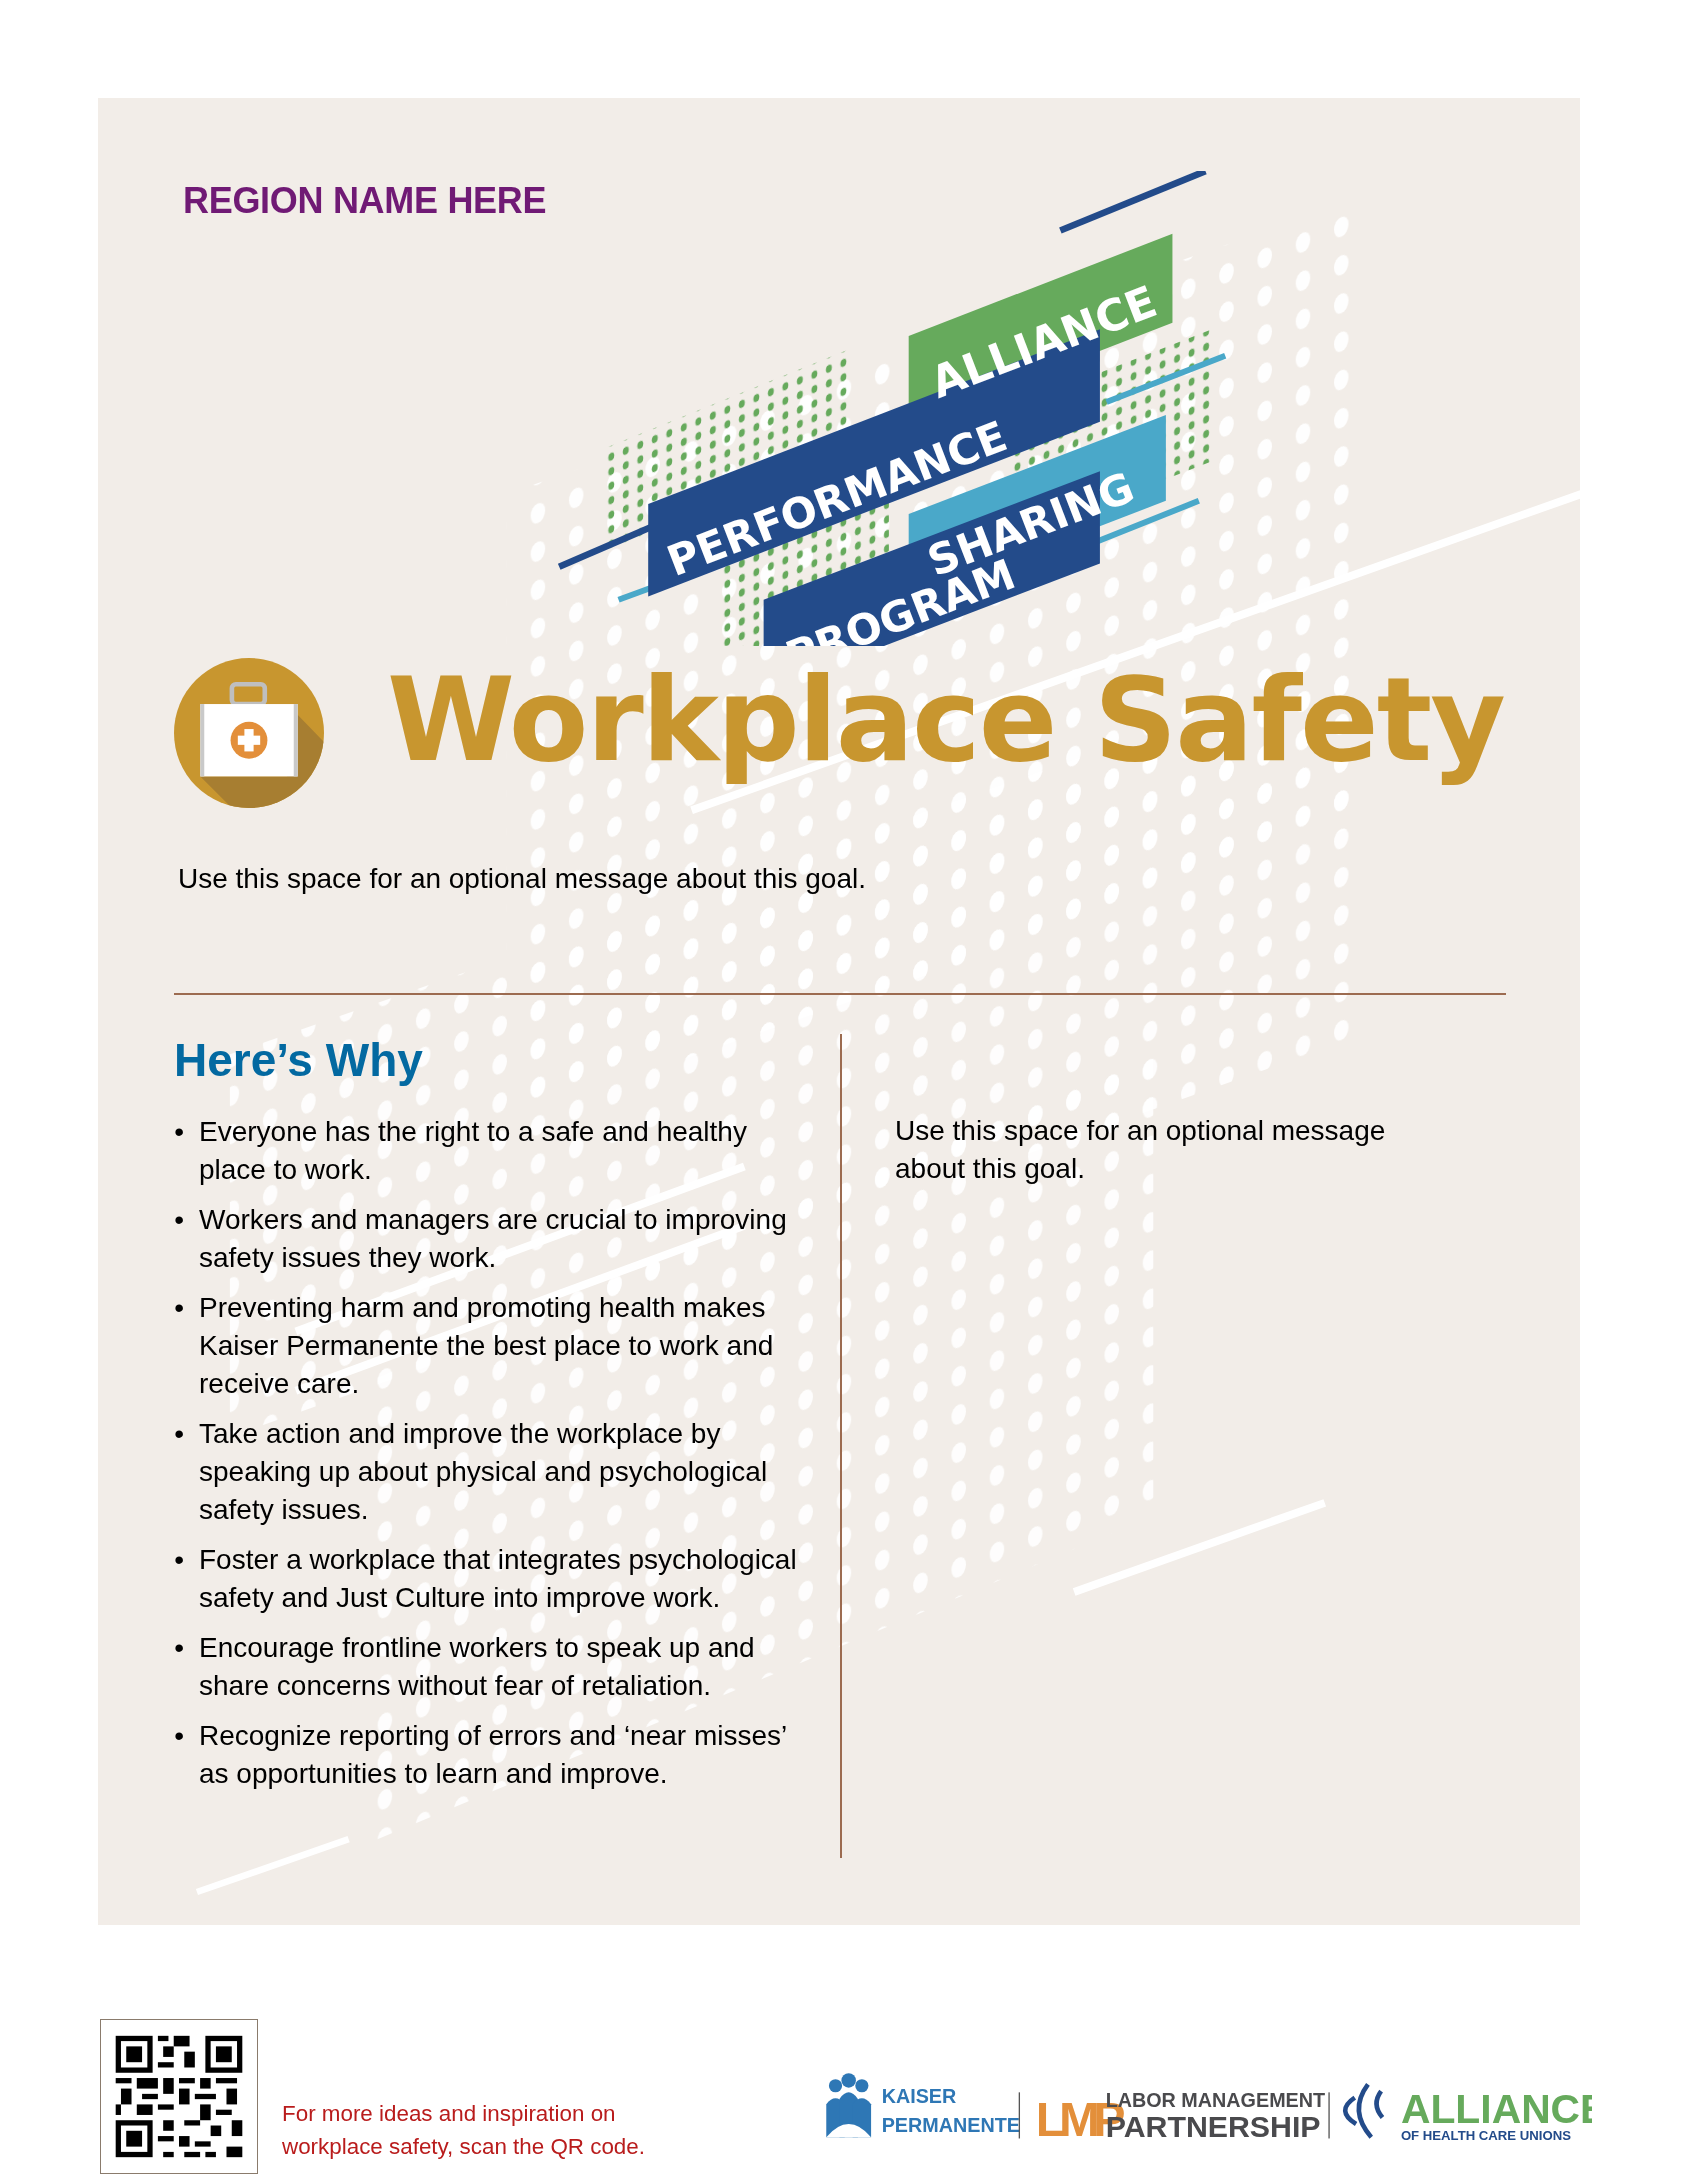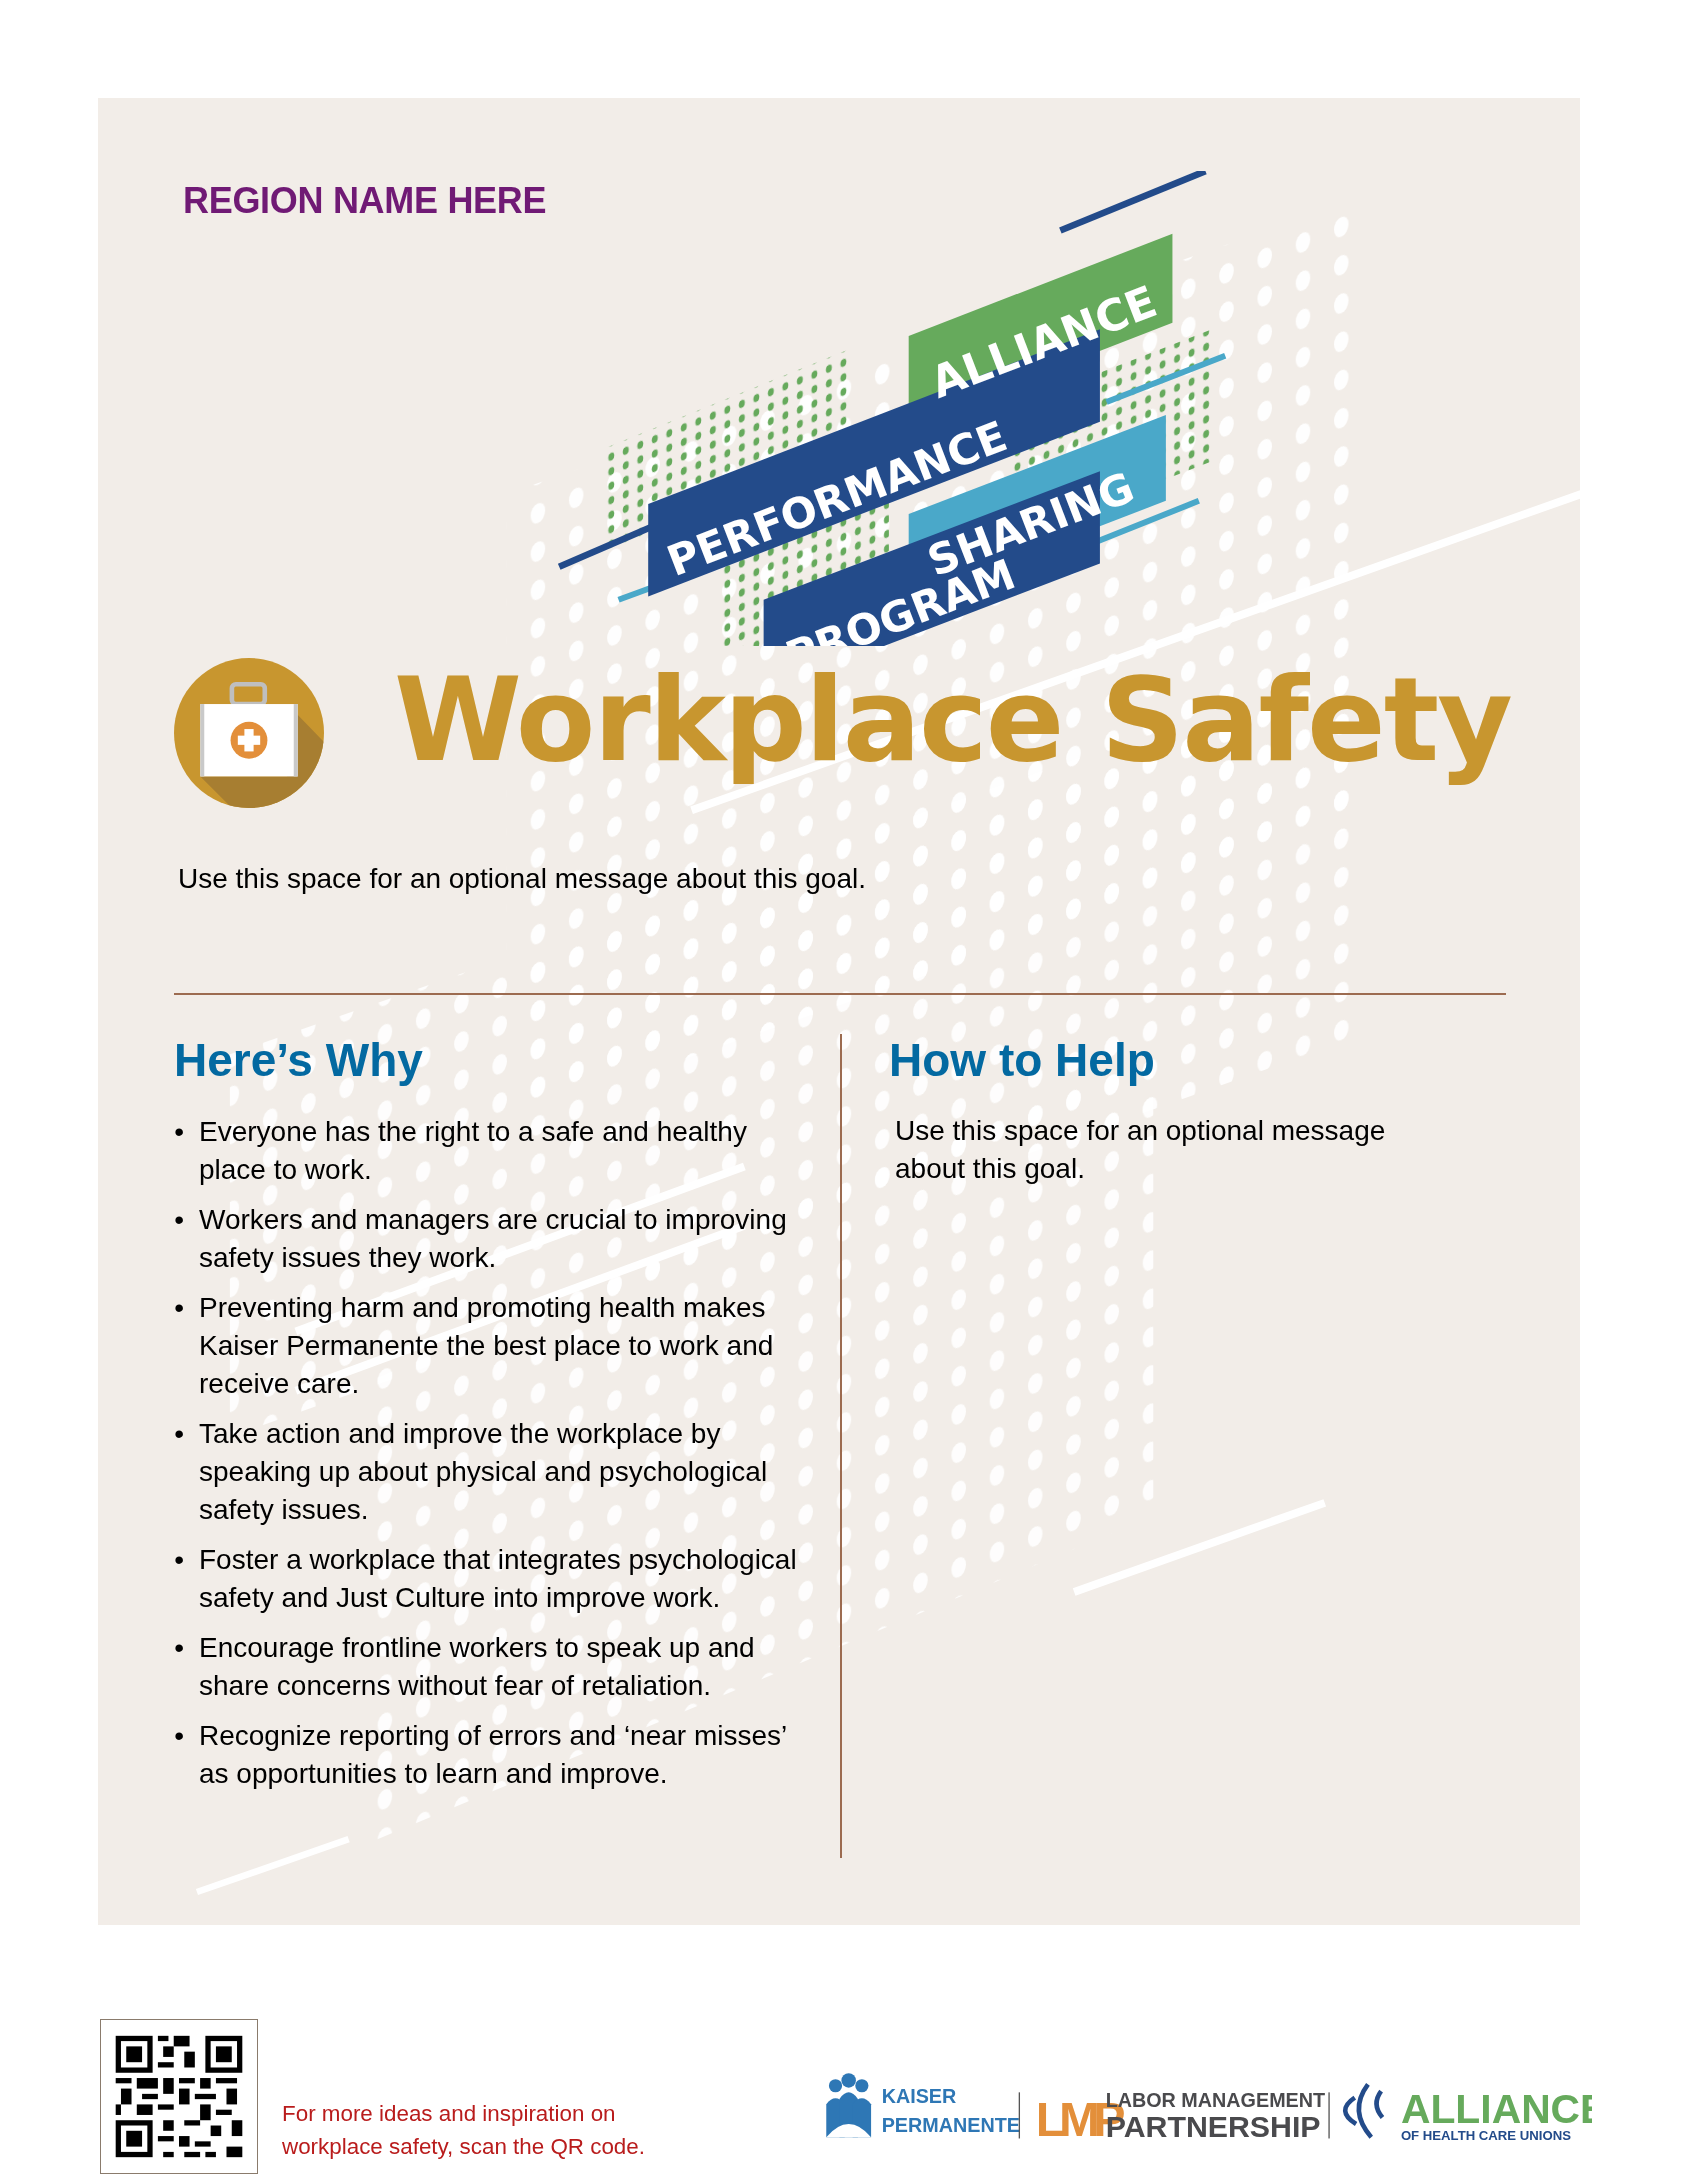--- a/index.html
+++ b/index.html
@@ -2,21 +2,21 @@
 <html style="font-size:10.6px"><head>
   <meta charset="utf-8">
   <style>
     html, body { margin:0; padding:0; background:#ffffff; }
     body { width:1687px; height:2183px; position:relative; overflow:hidden; font-family:"Liberation Sans", sans-serif; }
     .panel { position:absolute; left:98px; top:98px; width:1482px; height:1827px; background:#F2EDE8; overflow:hidden; }
     .abs { position:absolute; }
     .region { left:85px; top:82px; font-size:36px; font-weight:bold; color:#701a75; letter-spacing:-0.3px; }
     .deco { position:absolute; left:0; top:0; width:1482px; height:1827px; }
     .title-icon { left:76px; top:560px; width:150px; height:150px; }
-    .title { left:296px; top:564px; font-family:"DejaVu Sans", sans-serif; font-weight:bold; font-size:116px; color:#C8962F; letter-spacing:-2px; line-height:1; }
+    .title { left:289px; top:564px; font-family:"DejaVu Sans", sans-serif; font-weight:bold; font-size:116px; color:#C8962F; letter-spacing:-2px; line-height:1; }
     .intro { left:80px; top:765px; font-size:28px; color:#000; }
     .hr { left:76px; top:895px; width:1332px; height:2px; background:#9C6B50; }
     .vr { left:742px; top:936px; width:2px; height:824px; background:#9C6B50; }
     .col-head { font-size:46px; font-weight:bold; color:#0369a1; letter-spacing:0px; }
     .h-why { left:76px; top:935px; }
     .h-help { left:791px; top:935px; }
     .bullets { left:71px; top:1015px; width:646px; margin:0; padding:0; list-style:none; }
     .bullets li { position:relative; padding-left:30px; font-size:28px; line-height:38px; color:#000; margin-bottom:12px; }
     .bullets li .dot { position:absolute; left:5.3px; top:0; }
     .help-text { left:797px; top:1014px; width:567px; font-size:28px; line-height:38px; color:#000; }
@@ -107,21 +107,20 @@
   <ul class="abs bullets">
     <li><span class="dot">•</span><span>Everyone has the right to a safe and healthy place to work.</span></li>
     <li><span class="dot">•</span><span>Workers and managers are crucial to improving safety issues they work.</span></li>
     <li><span class="dot">•</span><span>Preventing harm and promoting health makes Kaiser Permanente the best place to work and receive care.</span></li>
     <li><span class="dot">•</span><span>Take action and improve the workplace by speaking up about physical and psychological safety issues.</span></li>
     <li><span class="dot">•</span><span>Foster a workplace that integrates psychological safety and Just Culture into improve work.</span></li>
     <li><span class="dot">•</span><span>Encourage frontline workers to speak up and share concerns without fear of retaliation.</span></li>
     <li><span class="dot">•</span><span>Recognize reporting of errors and ‘near misses’ as opportunities to learn and improve.</span></li>
   </ul>
 
-  <div class="abs col-head h-help">How to Help</div>
   <div class="abs help-text">Use this space for an optional message about this goal.</div>
 </div>
 
 <div class="footer"></div>
 
 <div class="abs qr-box">
   <svg width="156" height="153" viewBox="0 0 29 29" style="display:block">
     <rect x="0" y="0" width="29" height="29" fill="#fff"></rect>
     <g fill="#000" transform="translate(2.5,3)">
       <rect x="0" y="0" width="7" height="7"></rect>

